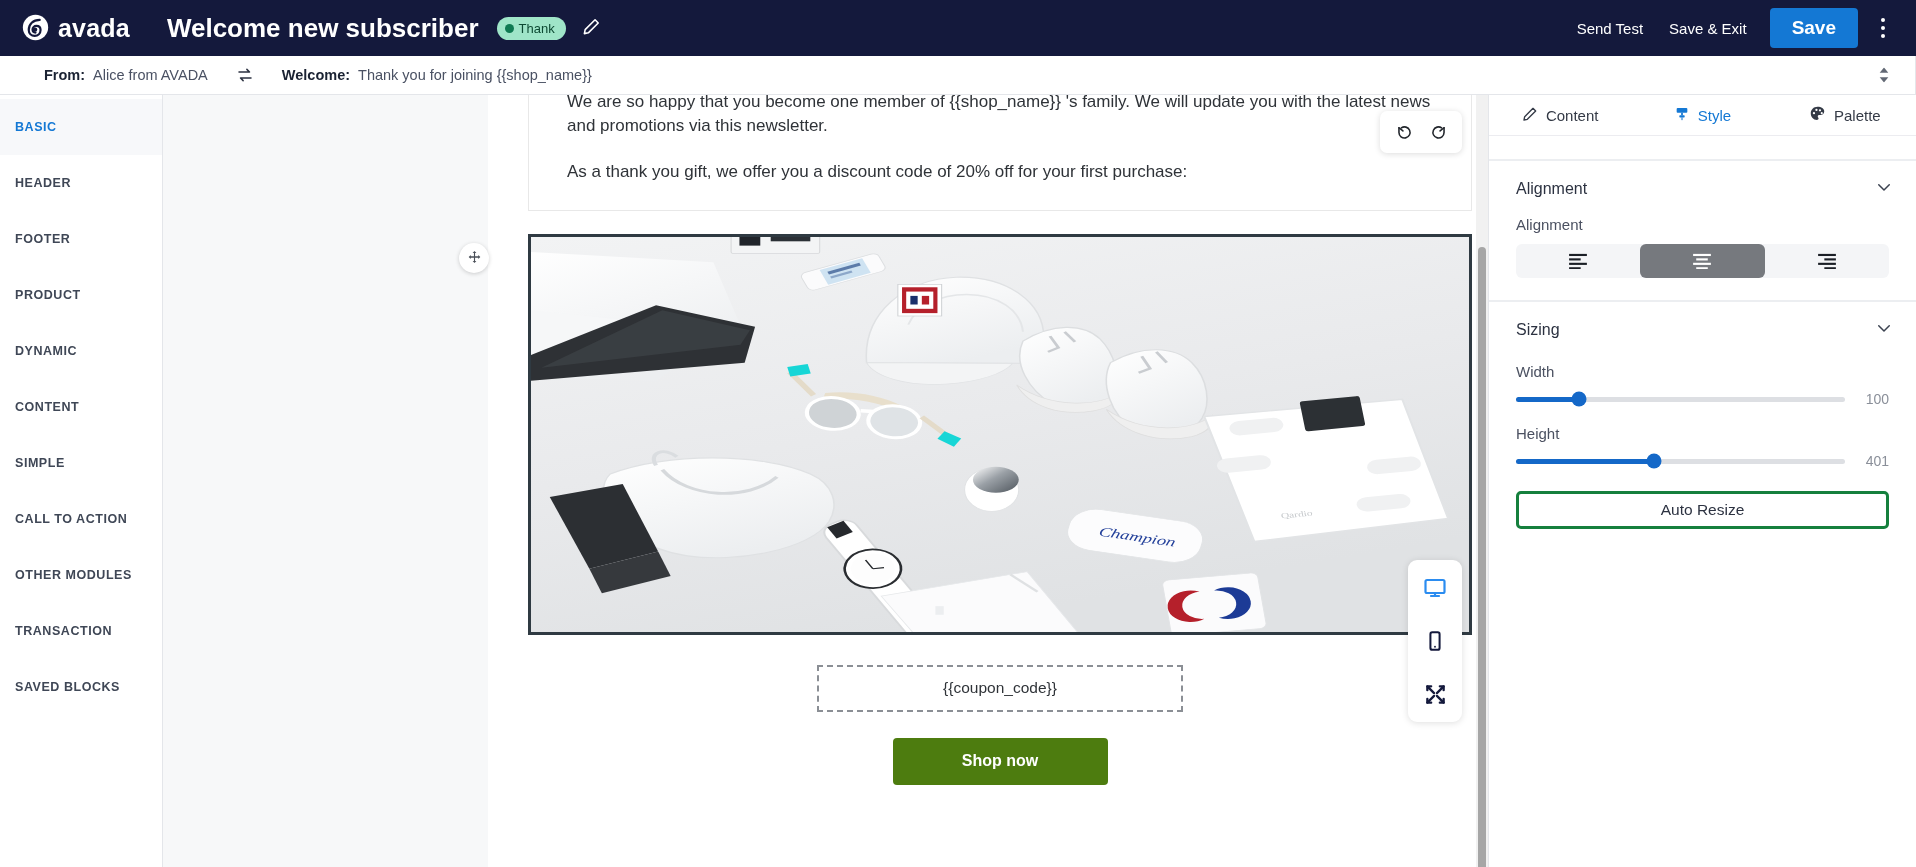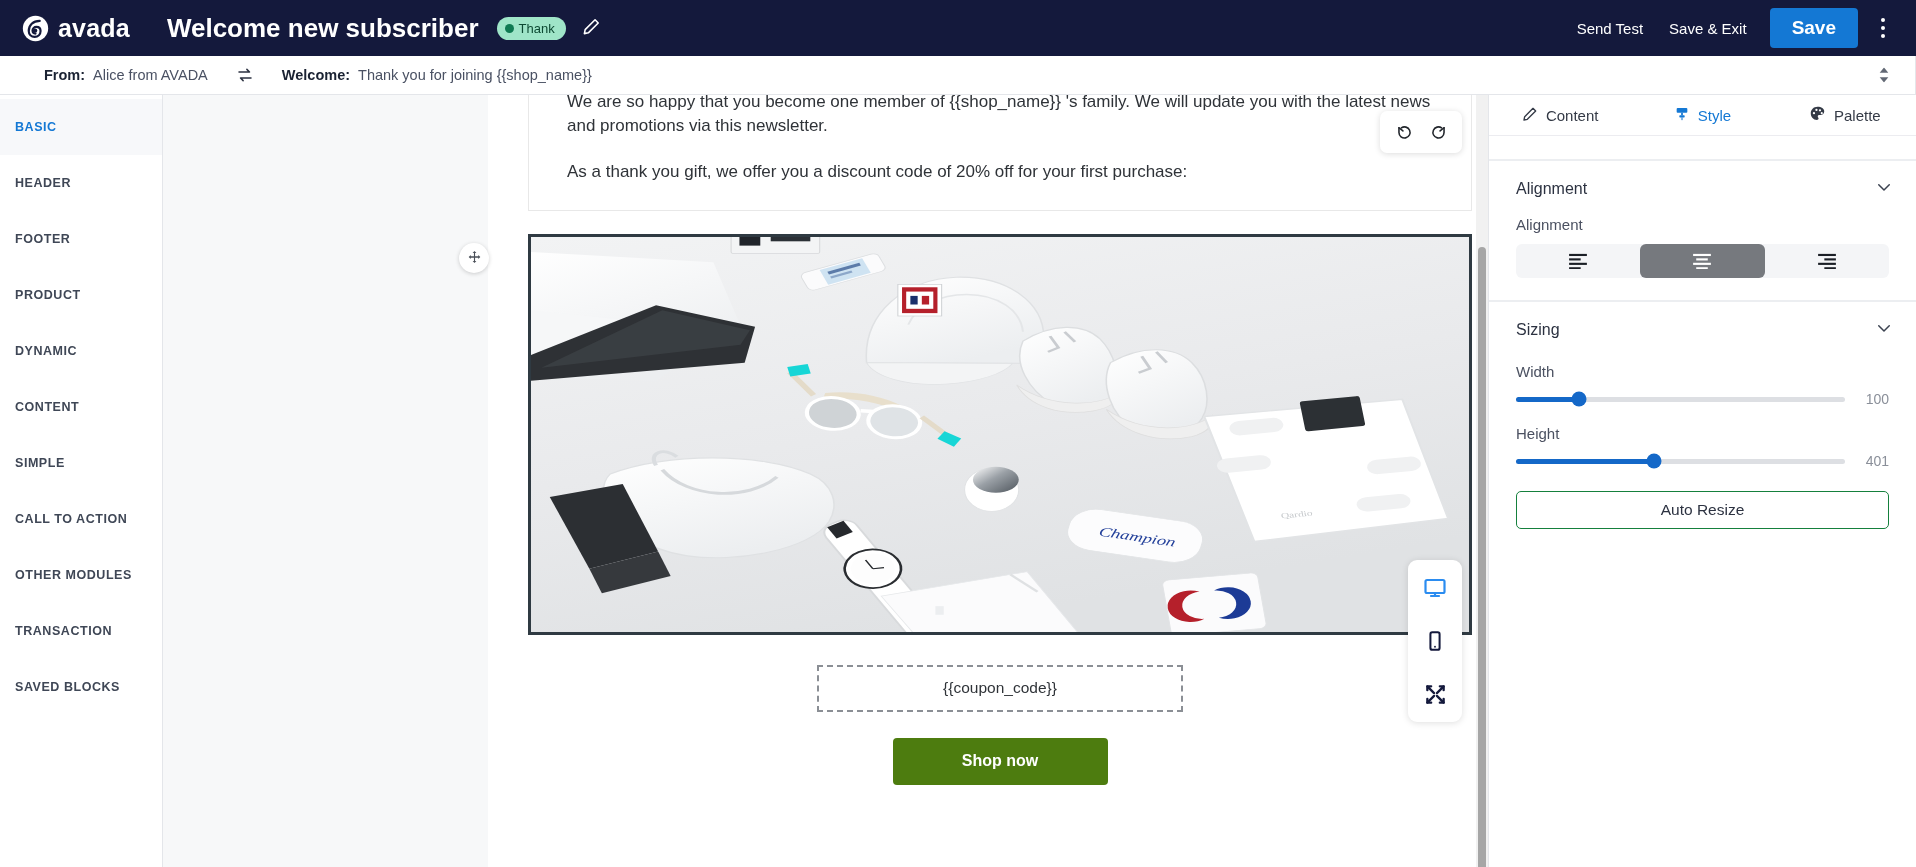--- a/index.html
+++ b/index.html
@@ -10,21 +10,21 @@
     overflow: hidden;
   }
   #app { position: relative; width: 1916px; height: 867px; display: flex; flex-direction: column; }
 
   
   .topbar {
     height: 56px; background: #14193c; color: #fff;
     display: flex; align-items: center; flex: none;
     padding: 0 18px 0 22px;
   }
-  .brand { display: flex; align-items: center; gap: 9px; }
+  .brand { display: flex; align-items: flex-start; gap: 9px; }
   .brand-logo { width: 27px; height: 27px; display: block; }
   .brand-name { font-size: 25px; font-weight: 600; letter-spacing: .2px; color: #fff; }
   .doc-title {
     font-size: 26px; font-weight: 700; color: #fff;
     margin-left: 37px; white-space: nowrap;
   }
   .live-badge {
     margin-left: 18px; height: 23px; border-radius: 12px;
     background: #9fe5c8; color: #0d4a33;
     display: inline-flex; align-items: center; gap: 5px;
@@ -195,21 +195,21 @@
   }
   .track-fill { position: absolute; left: 0; top: 0; bottom: 0; border-radius: 3px; background: #1468c8; }
   .track-knob {
     position: absolute; top: 50%; width: 15px; height: 15px; border-radius: 50%;
     background: #1468c8; transform: translate(-50%,-50%);
   }
   .slider-value { font-size: 14px; color: #8a8f99; width: 30px; text-align: right; }
 
   .auto-resize-btn {
     margin-top: 22px; width: 100%; height: 38px; background: #fff;
-    border: 1px solid #15803d; border-radius: 5px;
+    border: 3px solid #15803d; border-radius: 5px;
     font-size: 15.5px; color: #2c3241; cursor: pointer; font-family: inherit;
   }
 
   .divider-line { border-top: 1px solid #eceef1; }
 </style>
 </head>
 <body>
 
 <div id="app">
 

